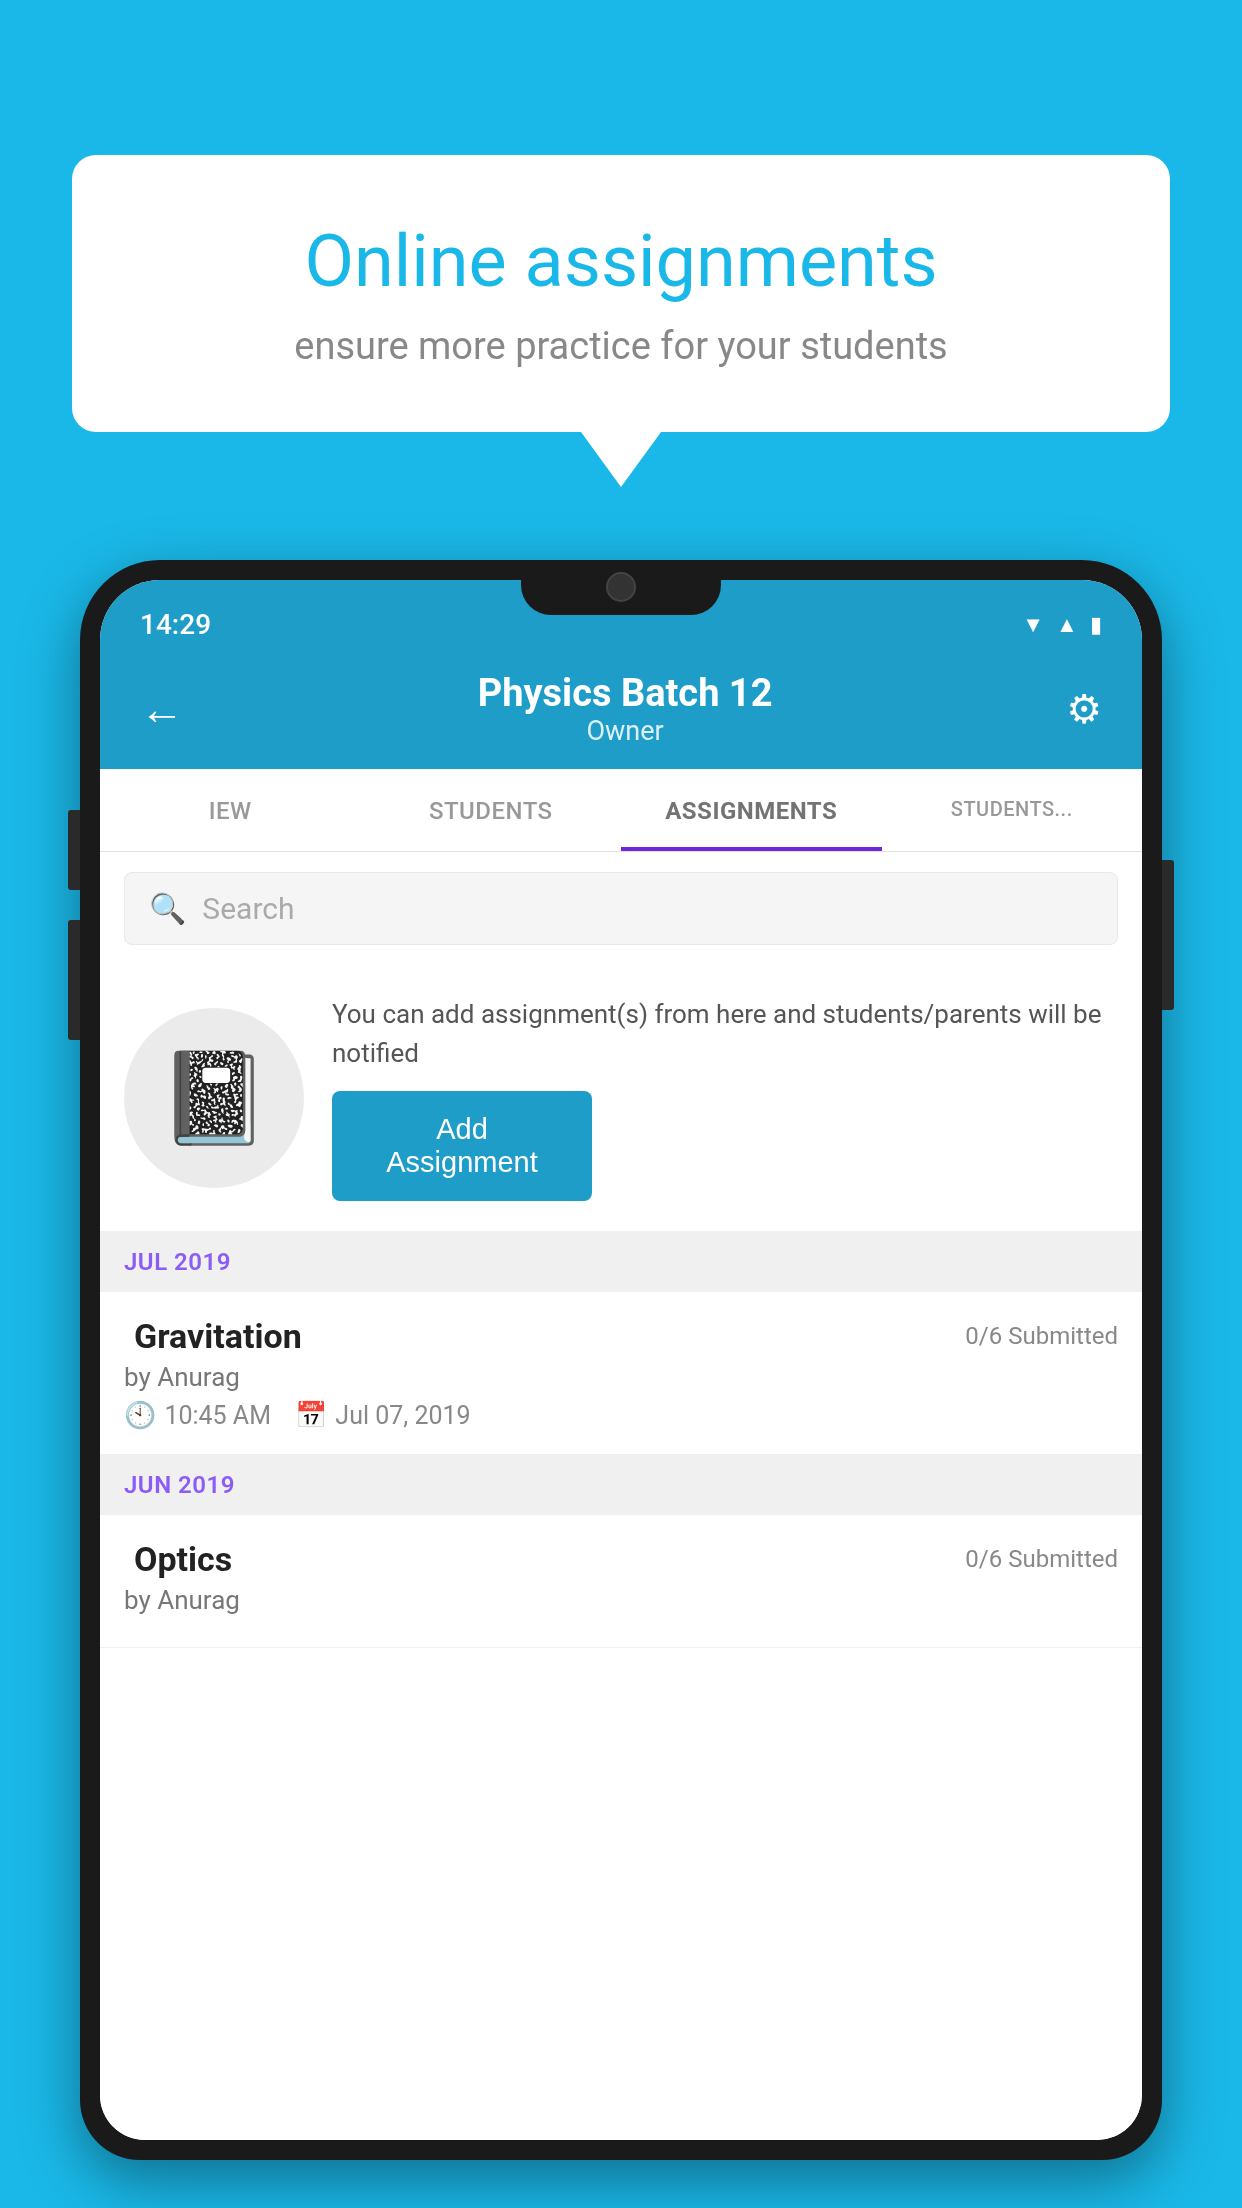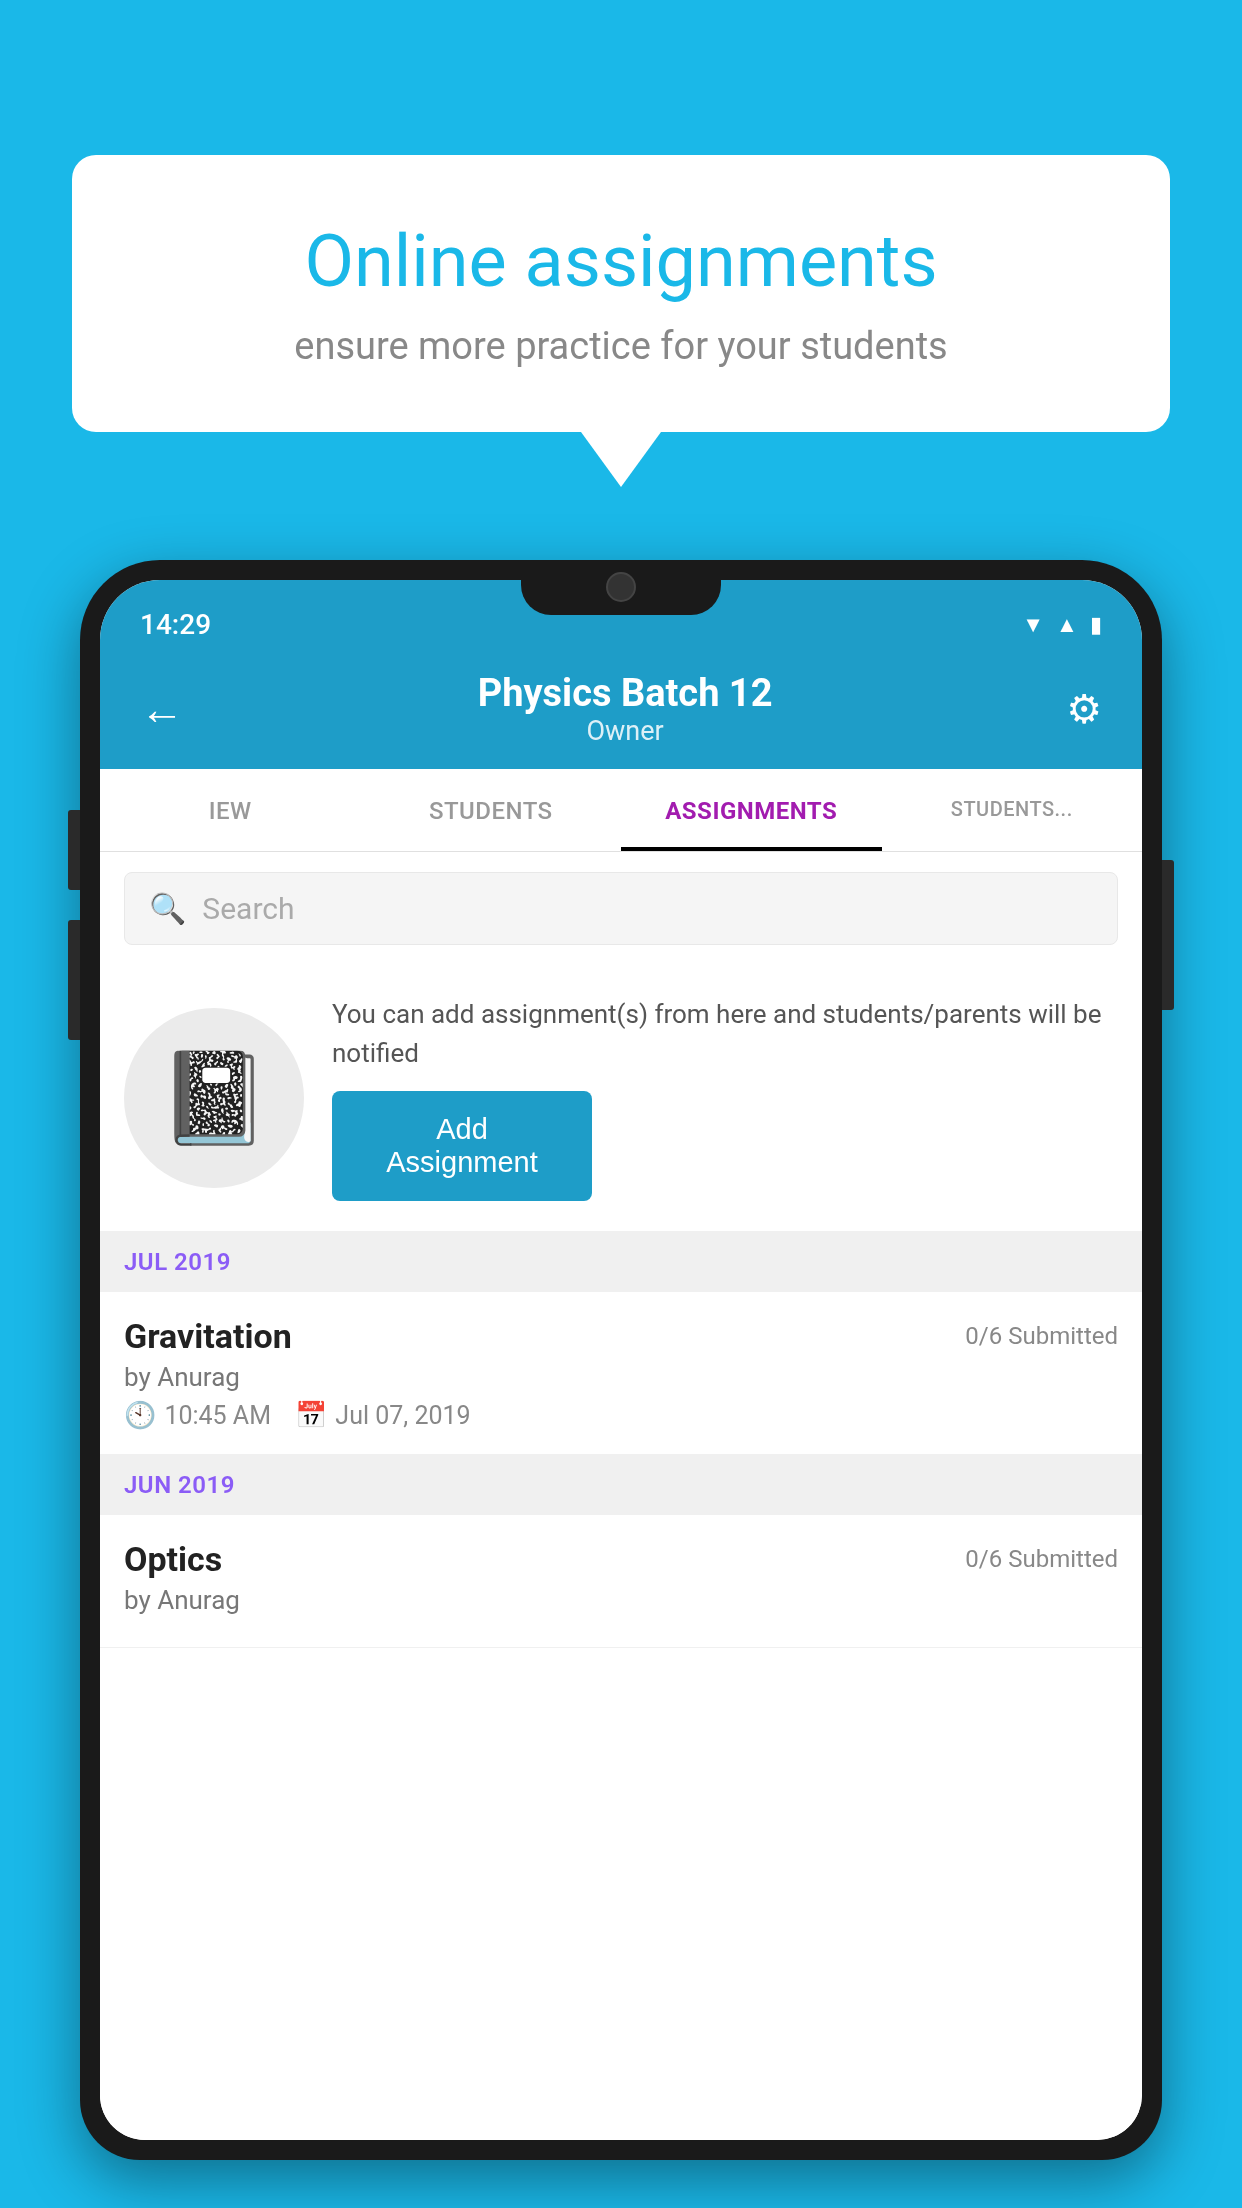--- a/index.html
+++ b/index.html
@@ -215,22 +215,22 @@
       padding: 28px 10px 22px;
       font-size: 24px;
       font-weight: 500;
       color: #999;
       cursor: pointer;
       border-bottom: 4px solid transparent;
       letter-spacing: 0.5px;
     }
 
     .tab-item.active {
-      color: #a21caf;
-      border-bottom: 4px solid #000000;
+      color: #737373;
+      border-bottom: 4px solid #6d28d9;
       font-weight: 700;
     }
 
     
     .content-area {
       flex: 1;
       background: white;
       overflow-y: auto;
       overflow-x: hidden;
     }
@@ -327,20 +327,21 @@
       padding: 24px 24px;
       border-bottom: 1px solid #f0f0f0;
       background: white;
     }
 
     .assignment-item-top {
       display: flex;
       justify-content: space-between;
       align-items: center;
       margin-bottom: 6px;
+      margin-left: 10px;
     }
 
     .assignment-item-title {
       font-size: 34px;
       font-weight: 700;
       color: #222;
     }
 
     .assignment-submitted {
       font-size: 24px;

